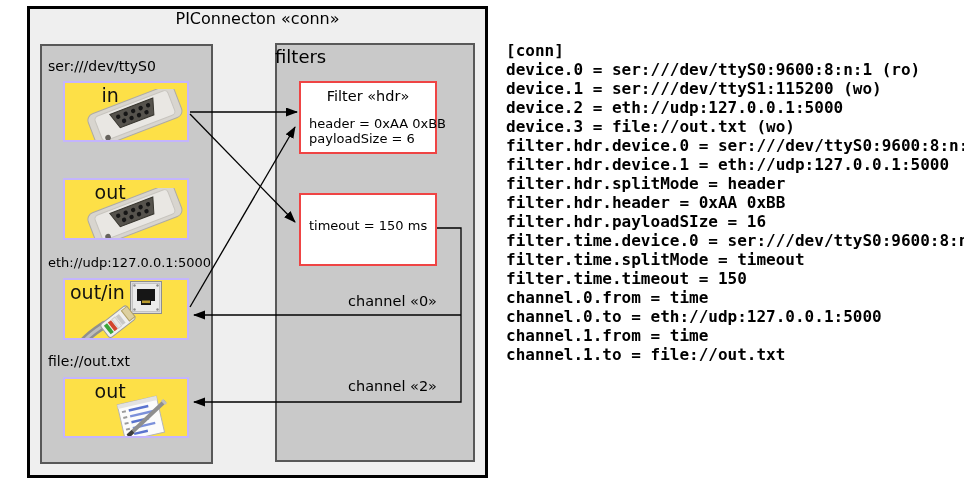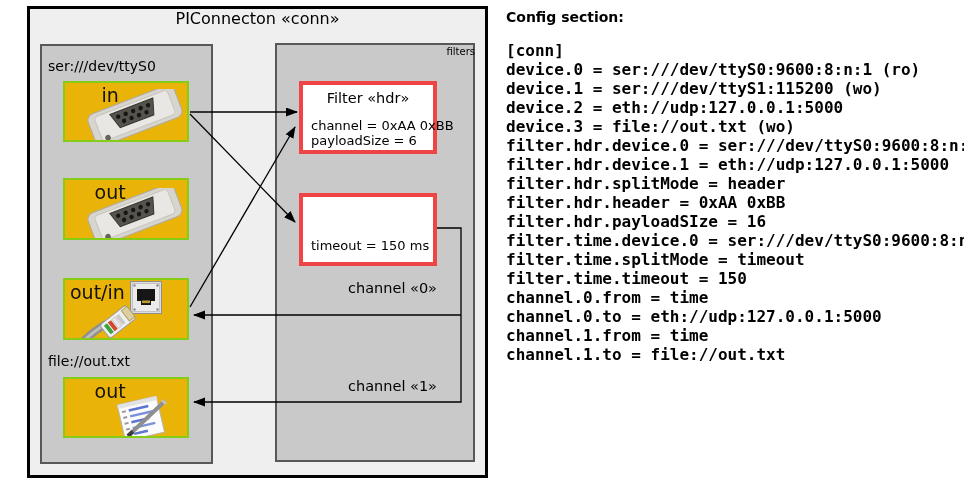--- a/index.html
+++ b/index.html
@@ -8,32 +8,32 @@
 
   .abs{position:absolute;box-sizing:border-box;}
 
   
   .frame{left:7px;top:6px;width:461px;height:472px;border:3px solid #000;background:#efefef;}
   .diagram-title{left:7px;top:9px;width:461px;text-align:center;font-size:16px;}
 
   
   .devices-panel{left:20px;top:44px;width:173px;height:420px;background:#c9c9c9;border:2px solid #585858;}
   .filters-panel{left:255px;top:43px;width:200px;height:419px;background:#c9c9c9;border:2px solid #585858;}
-  .filters-title{left:255px;top:46px;width:200px;text-align:right;font-size:10px;}
+  .filters-title{left:255px;top:46px;width:200px;text-align:left;font-size:18px;}
 
   
   .dev-label{left:28px;width:173px;font-size:14px;}
   .dev-label.small{font-size:13px;}
-  .dev-box{left:43px;width:126px;background:#eab308;border:2px solid #84cc16;overflow:hidden;}
+  .dev-box{left:43px;width:126px;background:#fde047;border:2px solid #c4b5fd;overflow:hidden;}
   .mode{position:absolute;font-size:19px;line-height:20px;color:#111;}
   .mode-center{left:0;top:2px;width:74%;text-align:center;}
   .mode-left{left:5px;top:2px;}
 
   
-  .filter-box{left:279px;width:138px;height:73px;background:#fff;border:4px solid #ef4444;}
+  .filter-box{left:279px;width:138px;height:73px;background:#fff;border:2px solid #ef4444;}
   .filter-title{position:absolute;left:0;top:5px;width:100%;text-align:center;font-size:14.5px;}
   .filter-props{position:absolute;left:8px;font-size:13px;line-height:15px;white-space:nowrap;}
 
   
   .channel-label{left:279px;width:138px;text-align:right;font-size:14.5px;}
 
   
   .overlay{left:0;top:0;width:964px;height:484px;pointer-events:none;}
 
   
@@ -91,20 +91,21 @@
         <circle cx="72" cy="22" r="2.2" fill="#161616"></circle>
         <circle cx="44" cy="28" r="2.2" fill="#161616"></circle>
           <circle cx="52" cy="28" r="2.2" fill="#161616"></circle>
         <circle cx="60" cy="28" r="2.2" fill="#161616"></circle>
           <circle cx="68" cy="28" r="2.2" fill="#161616"></circle>
         <circle cx="23" cy="38" r="2.8" fill="#66635d"></circle>
       </g>
     </svg>
   </div>
 
+  <div class="abs dev-label small" style="top:255px">eth://udp:127.0.0.1:5000</div>
   <div class="abs dev-box" style="top:278px;height:62px">
     <div class="mode mode-left">out/in</div>
     <svg class="abs" style="left:65px;top:1px" width="32" height="33" viewBox="0 0 32 33">
       <rect x="0.5" y="0.5" width="31" height="32" fill="#dcdcdc" stroke="#8e8e8e"></rect>
       <rect x="2.5" y="2.5" width="27" height="28" fill="#ebebeb" stroke="#c4c4c4"></rect>
       <path d="M7,8 h18 v12 h-4 v4 h-10 v-4 h-4 z" fill="#161616"></path>
       <rect x="12" y="19.5" width="8" height="2.6" fill="#bb9c2e"></rect>
       <circle cx="4.5" cy="4.5" r="1.2" fill="#8a8a8a"></circle>
         <circle cx="27.5" cy="4.5" r="1.2" fill="#8a8a8a"></circle>
       <circle cx="4.5" cy="28.5" r="1.2" fill="#8a8a8a"></circle>
@@ -144,48 +145,47 @@
       </g>
       <line x1="15" y1="41" x2="52" y2="6" stroke="#8e8e8e" stroke-width="4"></line>
       <line x1="49" y1="5" x2="53" y2="9" stroke="#bfbfbf" stroke-width="3"></line>
       <line x1="15" y1="41" x2="20" y2="36.5" stroke="#3d3d3d" stroke-width="4"></line>
     </svg>
   </div>
 
   <div class="abs filter-box" style="top:81px">
     <div class="filter-title">Filter «hdr»</div>
     <div class="filter-props" style="top:33px">
-      <div>channel = 0xAA 0xBB</div>
+      <div>header = 0xAA 0xBB</div>
       <div>payloadSize = 6</div>
     </div>
   </div>
 
   <div class="abs filter-box" style="top:193px">
-    <div class="filter-props" style="top:41px">
+    <div class="filter-props" style="top:23px">
       <div>timeout = 150 ms</div>
     </div>
   </div>
 
-  <div class="abs channel-label" style="top:280px">channel «0»</div>
-  <div class="abs channel-label" style="top:378px">channel «1»</div>
+  <div class="abs channel-label" style="top:293px">channel «0»</div>
+  <div class="abs channel-label" style="top:378px">channel «2»</div>
 
   <svg class="abs overlay" width="964" height="484" viewBox="0 0 964 484">
     <defs>
       <marker id="ah" markerUnits="userSpaceOnUse" markerWidth="12" markerHeight="10" refX="11" refY="4.5" orient="auto">
         <path d="M0,0 L12,4.5 L0,9 z" fill="#000"></path>
       </marker>
     </defs>
     <line x1="170" y1="112" x2="277" y2="112" stroke="#000" stroke-width="1.3" marker-end="url(#ah)"></line>
     <line x1="170" y1="114" x2="275" y2="222" stroke="#000" stroke-width="1.3" marker-end="url(#ah)"></line>
     <line x1="170" y1="307" x2="275" y2="127" stroke="#000" stroke-width="1.3" marker-end="url(#ah)"></line>
     <path d="M417,228 H441 V402 H174" fill="none" stroke="#000" stroke-width="1.3" marker-end="url(#ah)"></path>
     <path d="M441,315 H174" fill="none" stroke="#000" stroke-width="1.3" marker-end="url(#ah)"></path>
   </svg>
 
-  <div class="abs config-heading">Config section:</div>
   <pre class="abs config-body">[conn]
 device.0 = ser:///dev/ttyS0:9600:8:n:1 (ro)
 device.1 = ser:///dev/ttyS1:115200 (wo)
 device.2 = eth://udp:127.0.0.1:5000
 device.3 = file://out.txt (wo)
 filter.hdr.device.0 = ser:///dev/ttyS0:9600:8:n:1
 filter.hdr.device.1 = eth://udp:127.0.0.1:5000
 filter.hdr.splitMode = header
 filter.hdr.header = 0xAA 0xBB
 filter.hdr.payloadSIze = 16

